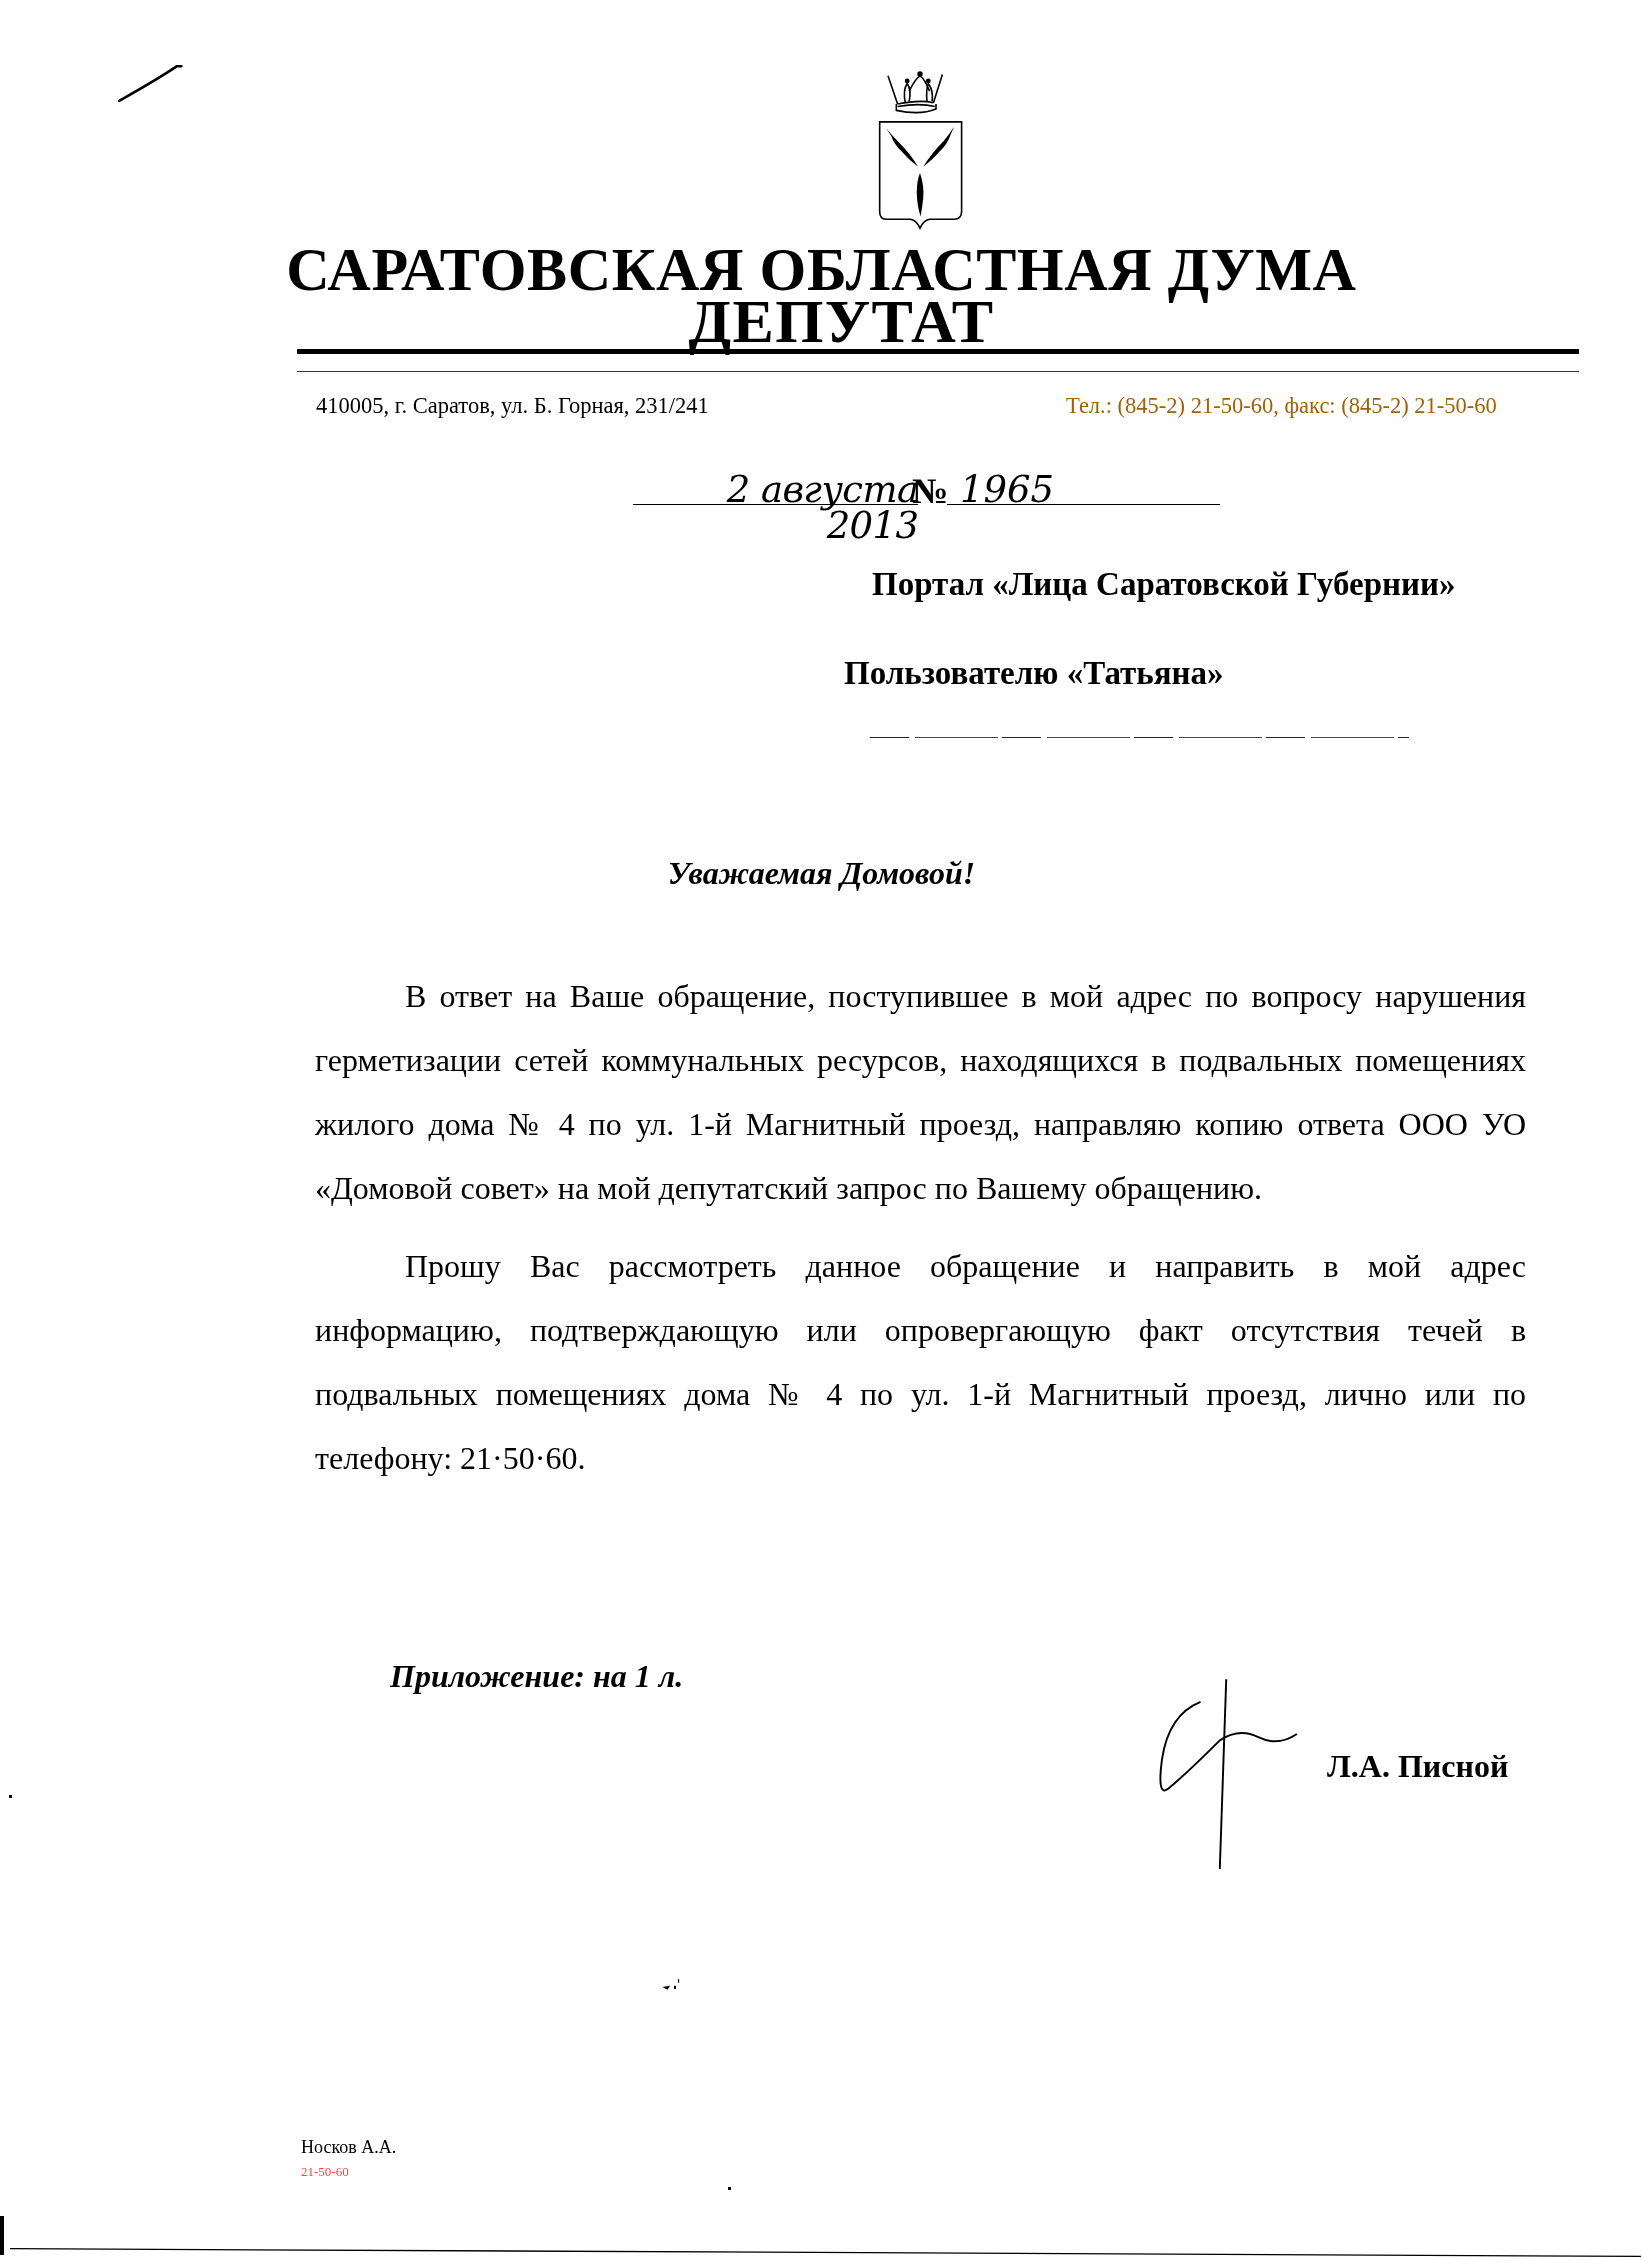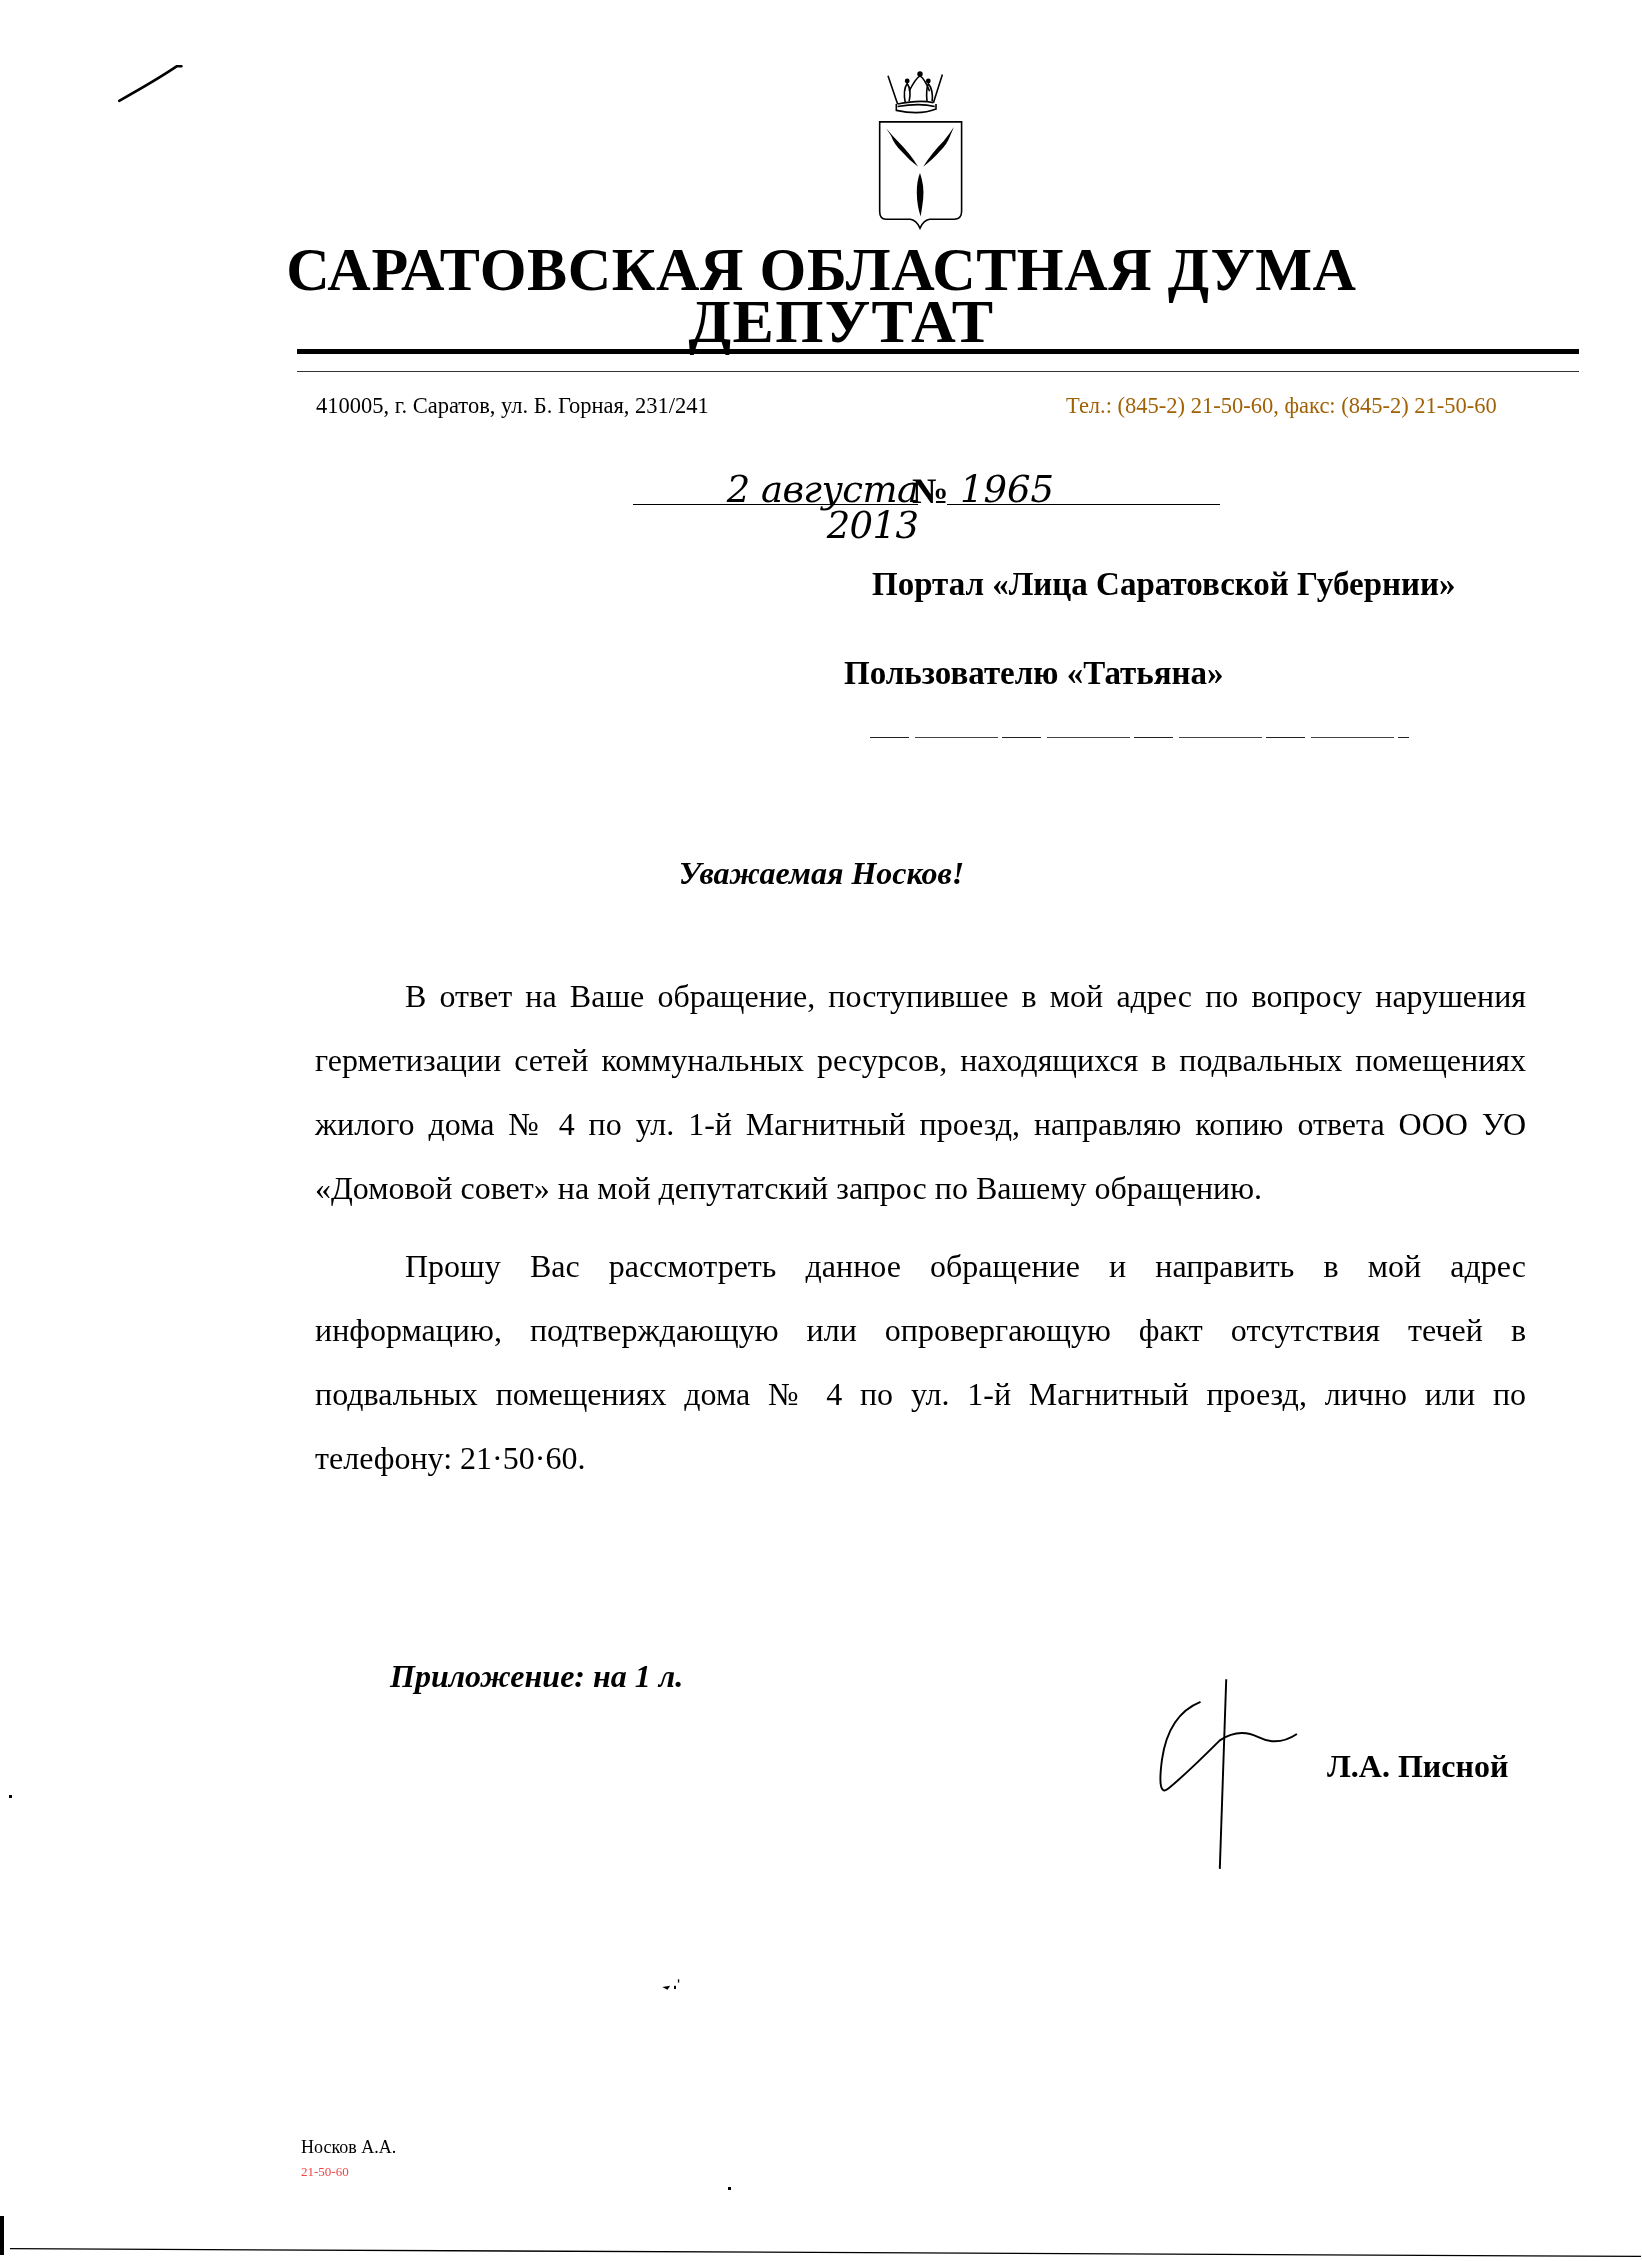--- a/index.html
+++ b/index.html
@@ -194,21 +194,21 @@
 <div class="abs phones">Тел.: (845-2)  21-50-60, факс: (845-2) 21-50-60</div>
 
 <div class="abs date-line">2 августа 2013</div>
 <div class="abs num-sign">№</div>
 <div class="abs num-line">1965</div>
 
 <div class="abs recipient-1">Портал «Лица Саратовской Губернии»</div>
 <div class="abs recipient-2">Пользователю «Татьяна»</div>
 <div class="abs recipient-rule"></div>
 
-<div class="abs salutation">Уважаемая Носков!</div>
+<div class="abs salutation">Уважаемая Домовой!</div>
 
 <div class="abs body-block">
   <p>В ответ на Ваше обращение, поступившее в мой адрес по вопросу нарушения герметизации сетей коммунальных ресурсов, находящихся в подвальных помещениях жилого дома № 4 по ул. 1-й Магнитный проезд, направляю копию ответа ООО УО «Домовой совет» на мой депутатский запрос по Вашему обращению.</p>
   <p>Прошу Вас рассмотреть данное обращение и направить в мой адрес информацию, подтверждающую или опровергающую факт отсутствия течей в подвальных помещениях дома № 4 по ул. 1-й Магнитный проезд, лично или по телефону: 21·50·60.</p>
 </div>
 
 <div class="abs attachment">Приложение: на 1 л.</div>
 
 <svg class="abs signature-svg" viewBox="0 0 400 300">
   <path d="M170 5 L 160 300" stroke="#000" stroke-width="3" fill="none"></path>

